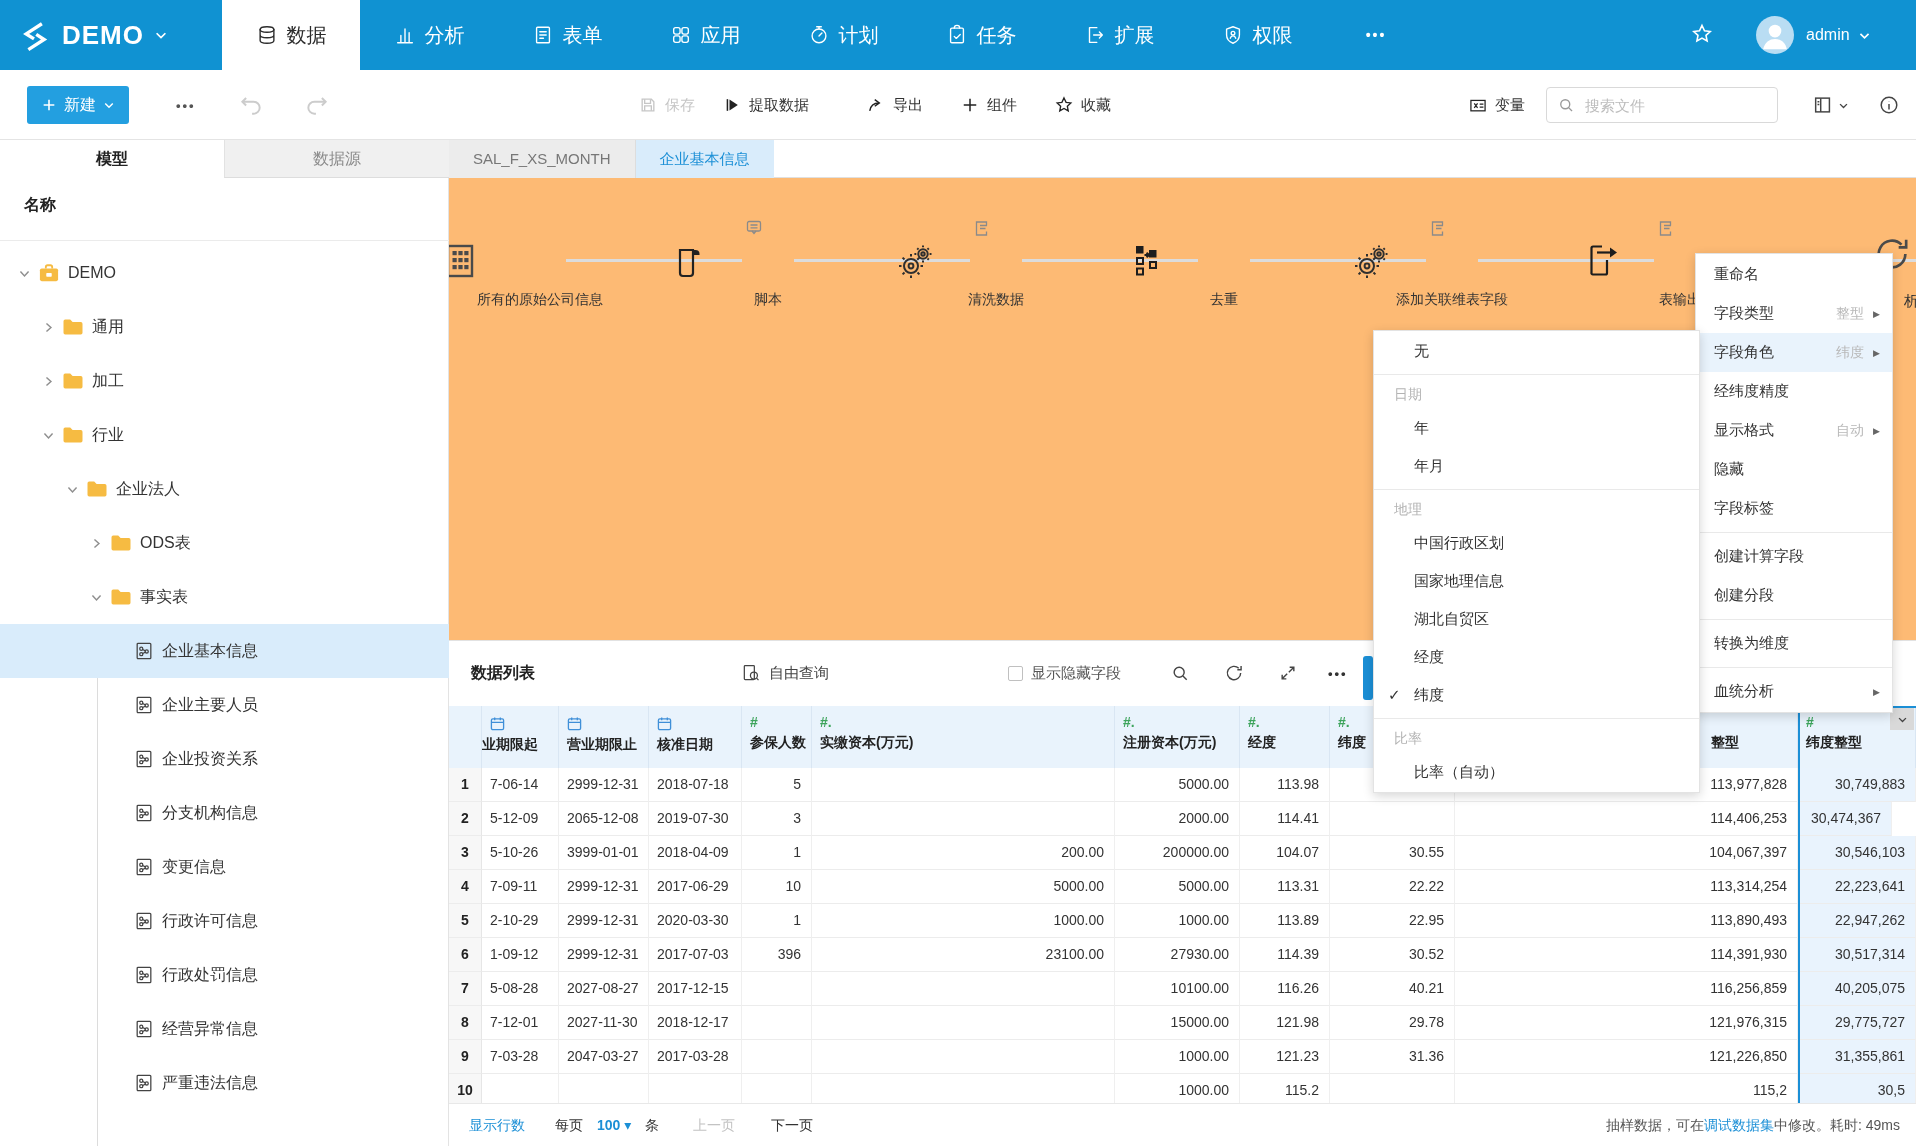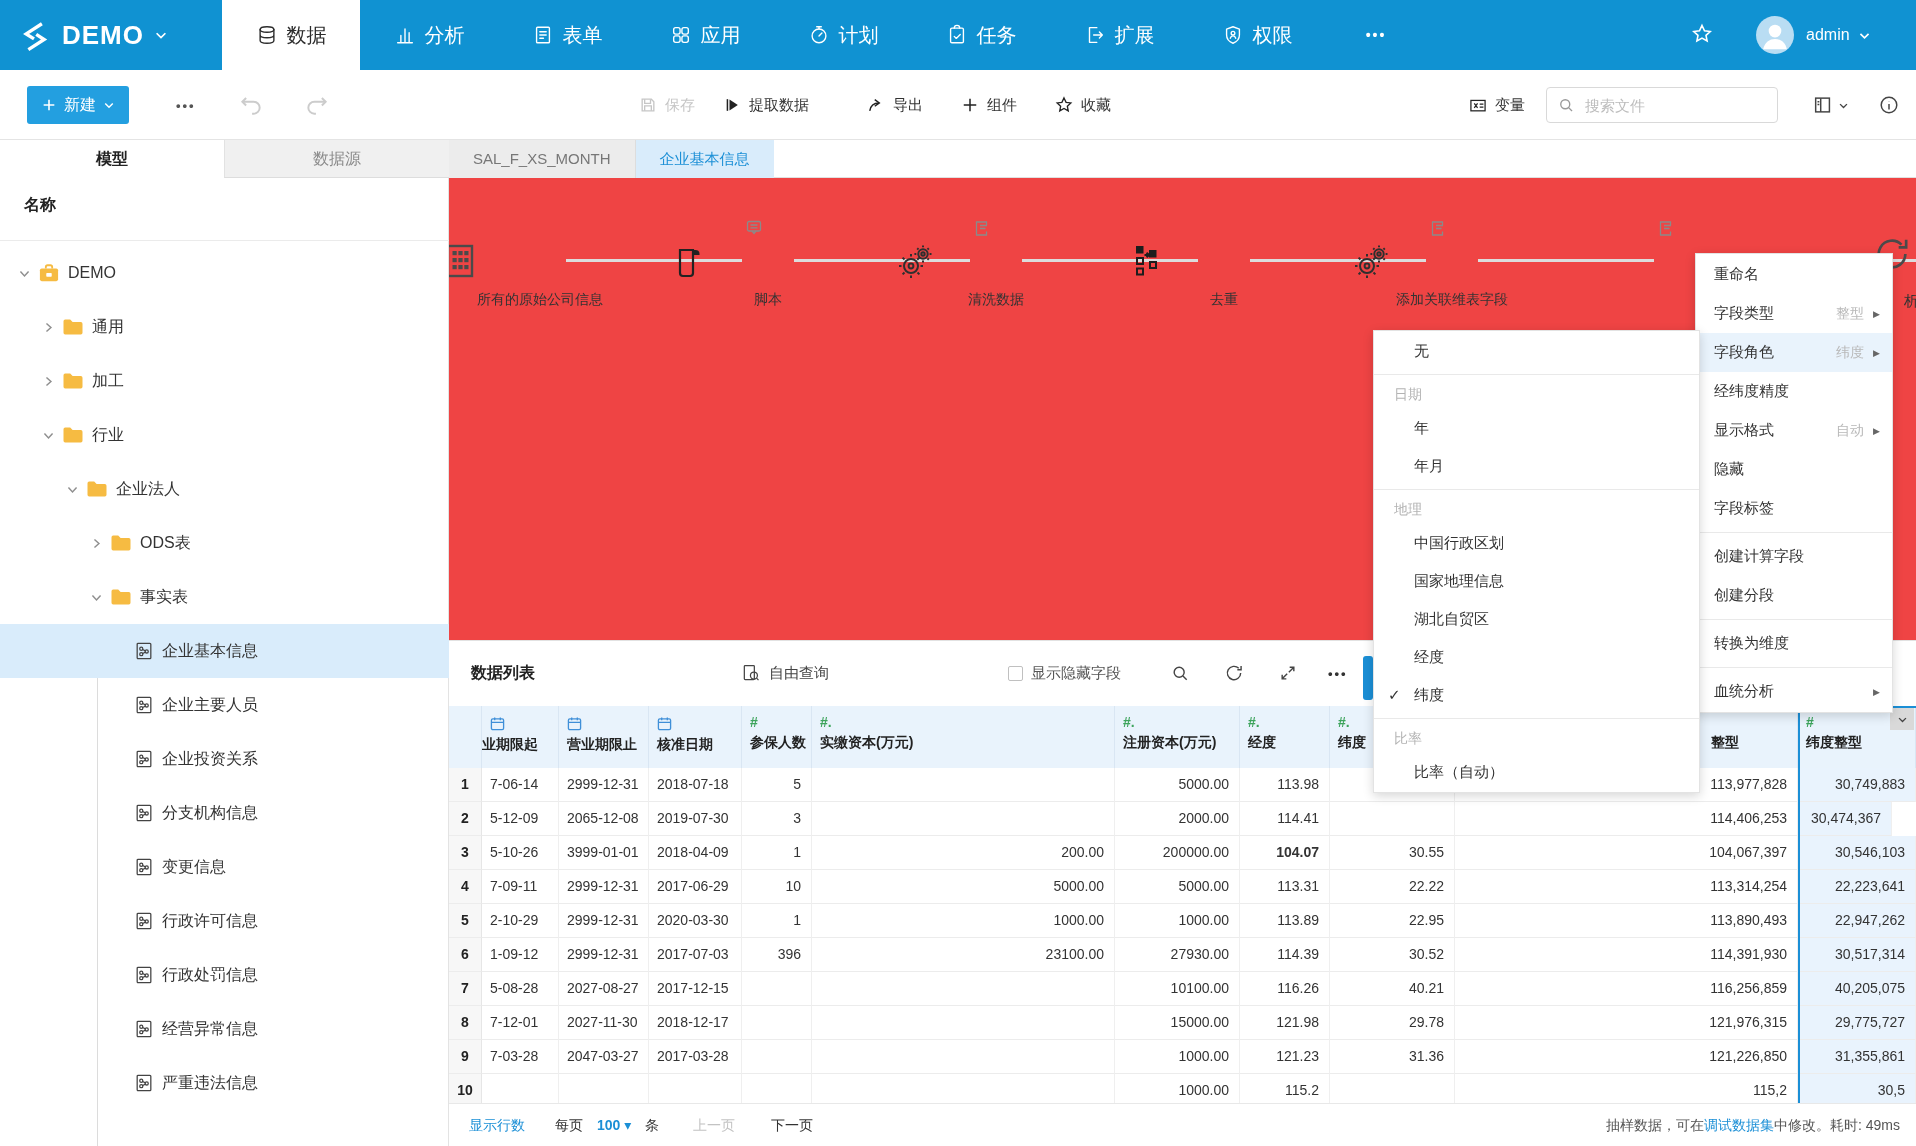--- a/index.html
+++ b/index.html
@@ -43,21 +43,21 @@
   .trow.sel{background:#d9ecfb;}
   .trow .arr{width:20px;height:20px;flex:none;display:flex;align-items:center;justify-content:center;color:#8f8f8f;}
   .trow .ticon{margin:0 8px 0 4px;flex:none;}
   .trow .sfx{color:#a9a9a9;}
   .tree-guide{left:97px;top:678px;width:1px;height:468px;background:#dcdcdc;}
   
   .ctab-strip{left:449px;top:140px;width:1467px;height:38px;background:#fff;border-bottom:1px solid #e0e0e0;box-sizing:border-box;display:flex;}
   .ctab{height:38px;line-height:38px;padding:0 24px;font-size:15px;color:#777;background:#ececec;border-right:1px solid #ddd;cursor:pointer;box-sizing:border-box;white-space:nowrap;}
   .ctab.on{background:#d9ecfb;color:#1b8fd6;border-right:none;}
   
-  .canvas{left:449px;top:178px;width:1467px;height:462px;background:#ef4444;overflow:hidden;}
+  .canvas{left:449px;top:178px;width:1467px;height:462px;background:#fdba74;overflow:hidden;}
   .fnode{position:absolute;width:200px;text-align:center;cursor:pointer;}
   .fnode .nicon{margin:0 auto;color:#3c3c3c;}
   .fnode .nlabel{margin-top:10px;font-size:14px;color:#333;white-space:nowrap;}
   .fbadge{position:absolute;color:#8a8a8a;}
   .fline{position:absolute;height:3px;background:#dcdcdc;}
   .cv-refresh{position:absolute;color:#4a4a4a;}
   .cv-frag{position:absolute;font-size:15px;color:#333;width:14px;overflow:hidden;}
   
   .panel{left:449px;top:640px;width:1467px;height:506px;background:#fff;border-top:1px solid #e2e2e2;box-sizing:border-box;}
   .pl-title{left:471px;top:640px;height:66px;display:flex;align-items:center;font-size:16px;font-weight:bold;color:#222;}
@@ -603,20 +603,32 @@
           </svg>
         </div>
         <div class="nlabel">添加关联维表字段</div>
       </div>
       <div class="fbadge" style="left:981px;top:42px;">
         <svg width="16" height="17" viewBox="0 0 16 17" fill="none" stroke="#8a8a8a" stroke-width="1.3">
           <path d="M12.5 5.5V2H2.5v13h10v-3.5"></path>
           <path d="M6 5.5h7M6 8.5h5.5"></path>
         </svg>
       </div>
+      <div class="fnode" style="left:1131px;top:63px;">
+        <div class="nicon">
+          <svg width="40" height="40" viewBox="0 0 40 40">
+            <g fill="none" stroke="#1d1d1d" stroke-width="2.2">
+              <path d="M27 19v13a1.5 1.5 0 0 1-1.5 1.5H13A1.5 1.5 0 0 1 11.5 31.5V7A1.5 1.5 0 0 1 13 5.5h9"></path>
+              <path d="M17 11.5h13"></path>
+            </g>
+            <path d="M30 6.5l7 5-7 5z" fill="#1d1d1d"></path>
+          </svg>
+        </div>
+        <div class="nlabel">表输出</div>
+      </div>
       <div class="fbadge" style="left:1209px;top:42px;">
         <svg width="16" height="17" viewBox="0 0 16 17" fill="none" stroke="#8a8a8a" stroke-width="1.3">
           <path d="M12.5 5.5V2H2.5v13h10v-3.5"></path>
           <path d="M6 5.5h7M6 8.5h5.5"></path>
         </svg>
       </div>
       <div class="cv-refresh" style="left:1423px;top:56px;">
         <svg width="40" height="40" viewBox="0 0 24 24" fill="none" stroke="#4a4a4a" stroke-width="1.6">
           <path d="M20 12a8 8 0 1 1-2.3-5.6"></path>
           <path d="M20.5 3.5V8H16"></path>
@@ -750,21 +762,21 @@
         <div class="td num selcol" style="width:94px;">30,474,367</div>
       </div>
       <div class="tr">
         <div class="td rn" style="width:33px;">3</div>
         <div class="td date" style="width:77px;">5-10-26</div>
         <div class="td date" style="width:90px;">3999-01-01</div>
         <div class="td date" style="width:93px;">2018-04-09</div>
         <div class="td num" style="width:70px;">1</div>
         <div class="td num" style="width:303px;">200.00</div>
         <div class="td num" style="width:125px;">200000.00</div>
-        <div class="td num" style="width:90px;font-weight:bold;">104.07</div>
+        <div class="td num" style="width:90px;">104.07</div>
         <div class="td num" style="width:125px;">30.55</div>
         <div class="td num" style="width:343px;">104,067,397</div>
         <div class="td num selcol" style="width:118px;">30,546,103</div>
       </div>
       <div class="tr">
         <div class="td rn" style="width:33px;">4</div>
         <div class="td date" style="width:77px;">7-09-11</div>
         <div class="td date" style="width:90px;">2999-12-31</div>
         <div class="td date" style="width:93px;">2017-06-29</div>
         <div class="td num" style="width:70px;">10</div>

